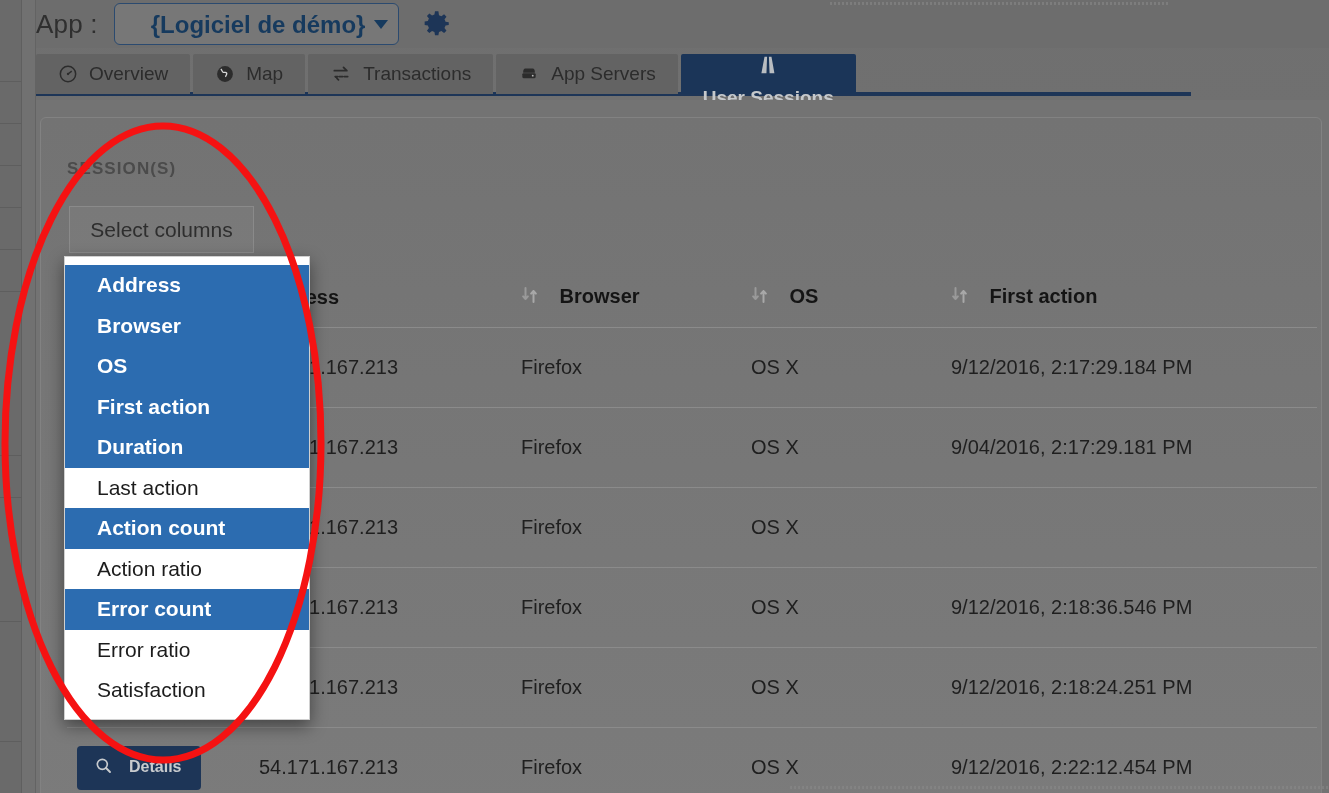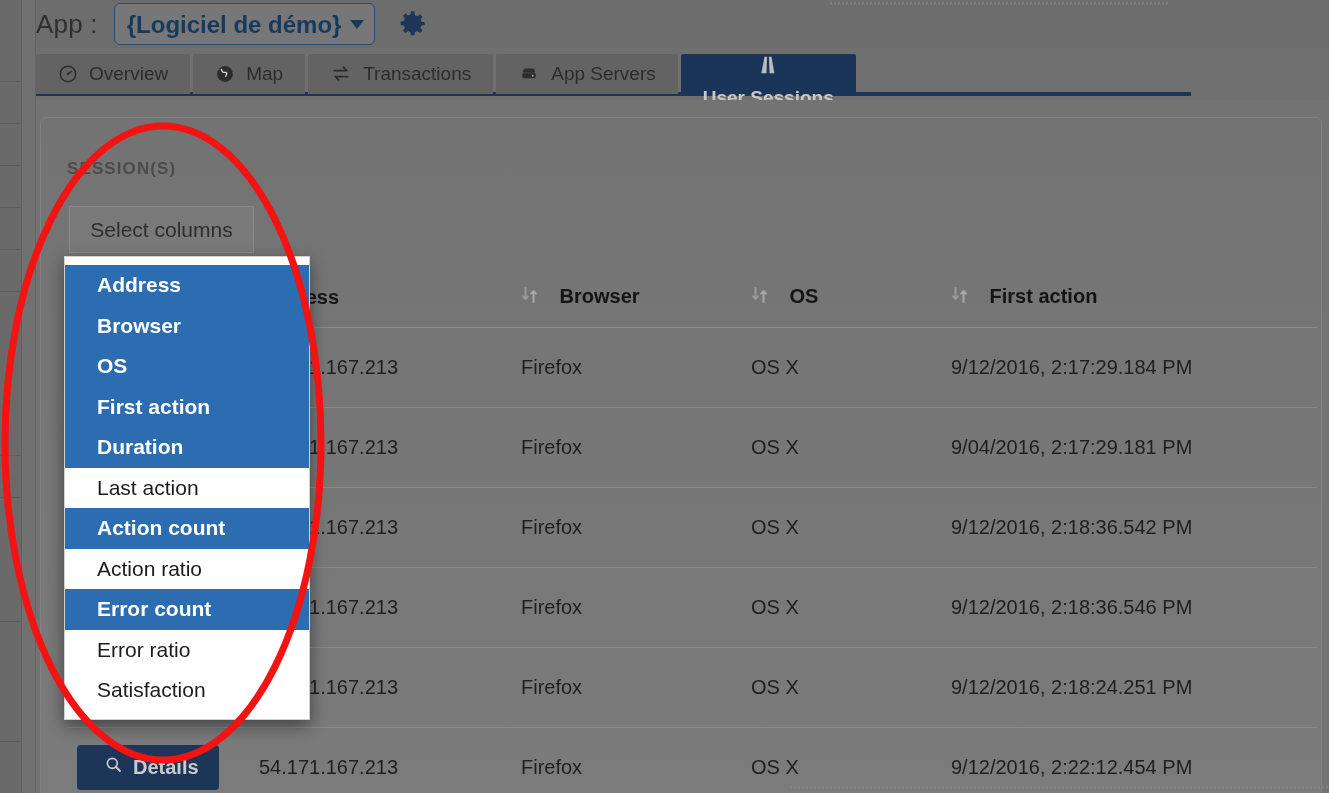--- a/index.html
+++ b/index.html
@@ -73,20 +73,21 @@
     display: flex;
     align-items: baseline;
     gap: 9px;
     height: 42px;
     line-height: 34px;
   }
   .app-select-text {
     font-size: 24px;
     font-weight: bold;
     color: #163a5e;
+    margin-left: 24px;
   }
   .caret-down {
     width: 0; height: 0;
     border-left: 7px solid transparent;
     border-right: 7px solid transparent;
     border-top: 9px solid #163a5e;
     position: relative;
     top: -4px;
   }
   .gear-wrap {
@@ -189,26 +190,26 @@
 
   .sort-icon {
     display: inline-block;
     margin-right: 16px;
     vertical-align: -2px;
   }
 
   .details-btn {
     display: inline-flex;
     align-items: center;
-    gap: 10px;
+    gap: 16px;
     background: #1d3557;
     color: #c8cbce;
     font-weight: bold;
-    font-size: 20px;
-    padding: 10px 20px 11px 27px;
+    font-size: 16px;
+    padding: 10px 20px 11px 17px;
     border-radius: 4px;
     cursor: pointer;
   }
 
   
   .dropdown {
     position: absolute;
     left: 64px; top: 256px;
     width: 246px;
     background: #ffffff;
@@ -417,21 +418,20 @@
               <div class="c-details"><div class="details-btn">
                   <span><svg width="19" height="19" viewBox="0 0 24 24">
                       <circle cx="10.5" cy="10.5" r="6.3" fill="none" stroke="#c8cbce" stroke-width="2.1"></circle>
                       <line x1="15.2" y1="15.2" x2="20.2" y2="20.2" stroke="#c8cbce" stroke-width="2.4" stroke-linecap="round"></line>
                     </svg></span>
                   <span>Details</span>
                 </div></div>
               <div class="c-address">54.171.167.213</div>
               <div class="c-browser">Firefox</div>
               <div class="c-os">OS X</div>
-              <div class="c-first">9/12/2016, 2:18:36.542 PM</div>
             </div>
             <div class="trow">
               <div class="c-details"><div class="details-btn">
                   <span><svg width="19" height="19" viewBox="0 0 24 24">
                       <circle cx="10.5" cy="10.5" r="6.3" fill="none" stroke="#c8cbce" stroke-width="2.1"></circle>
                       <line x1="15.2" y1="15.2" x2="20.2" y2="20.2" stroke="#c8cbce" stroke-width="2.4" stroke-linecap="round"></line>
                     </svg></span>
                   <span>Details</span>
                 </div></div>
               <div class="c-address">54.171.167.213</div>

